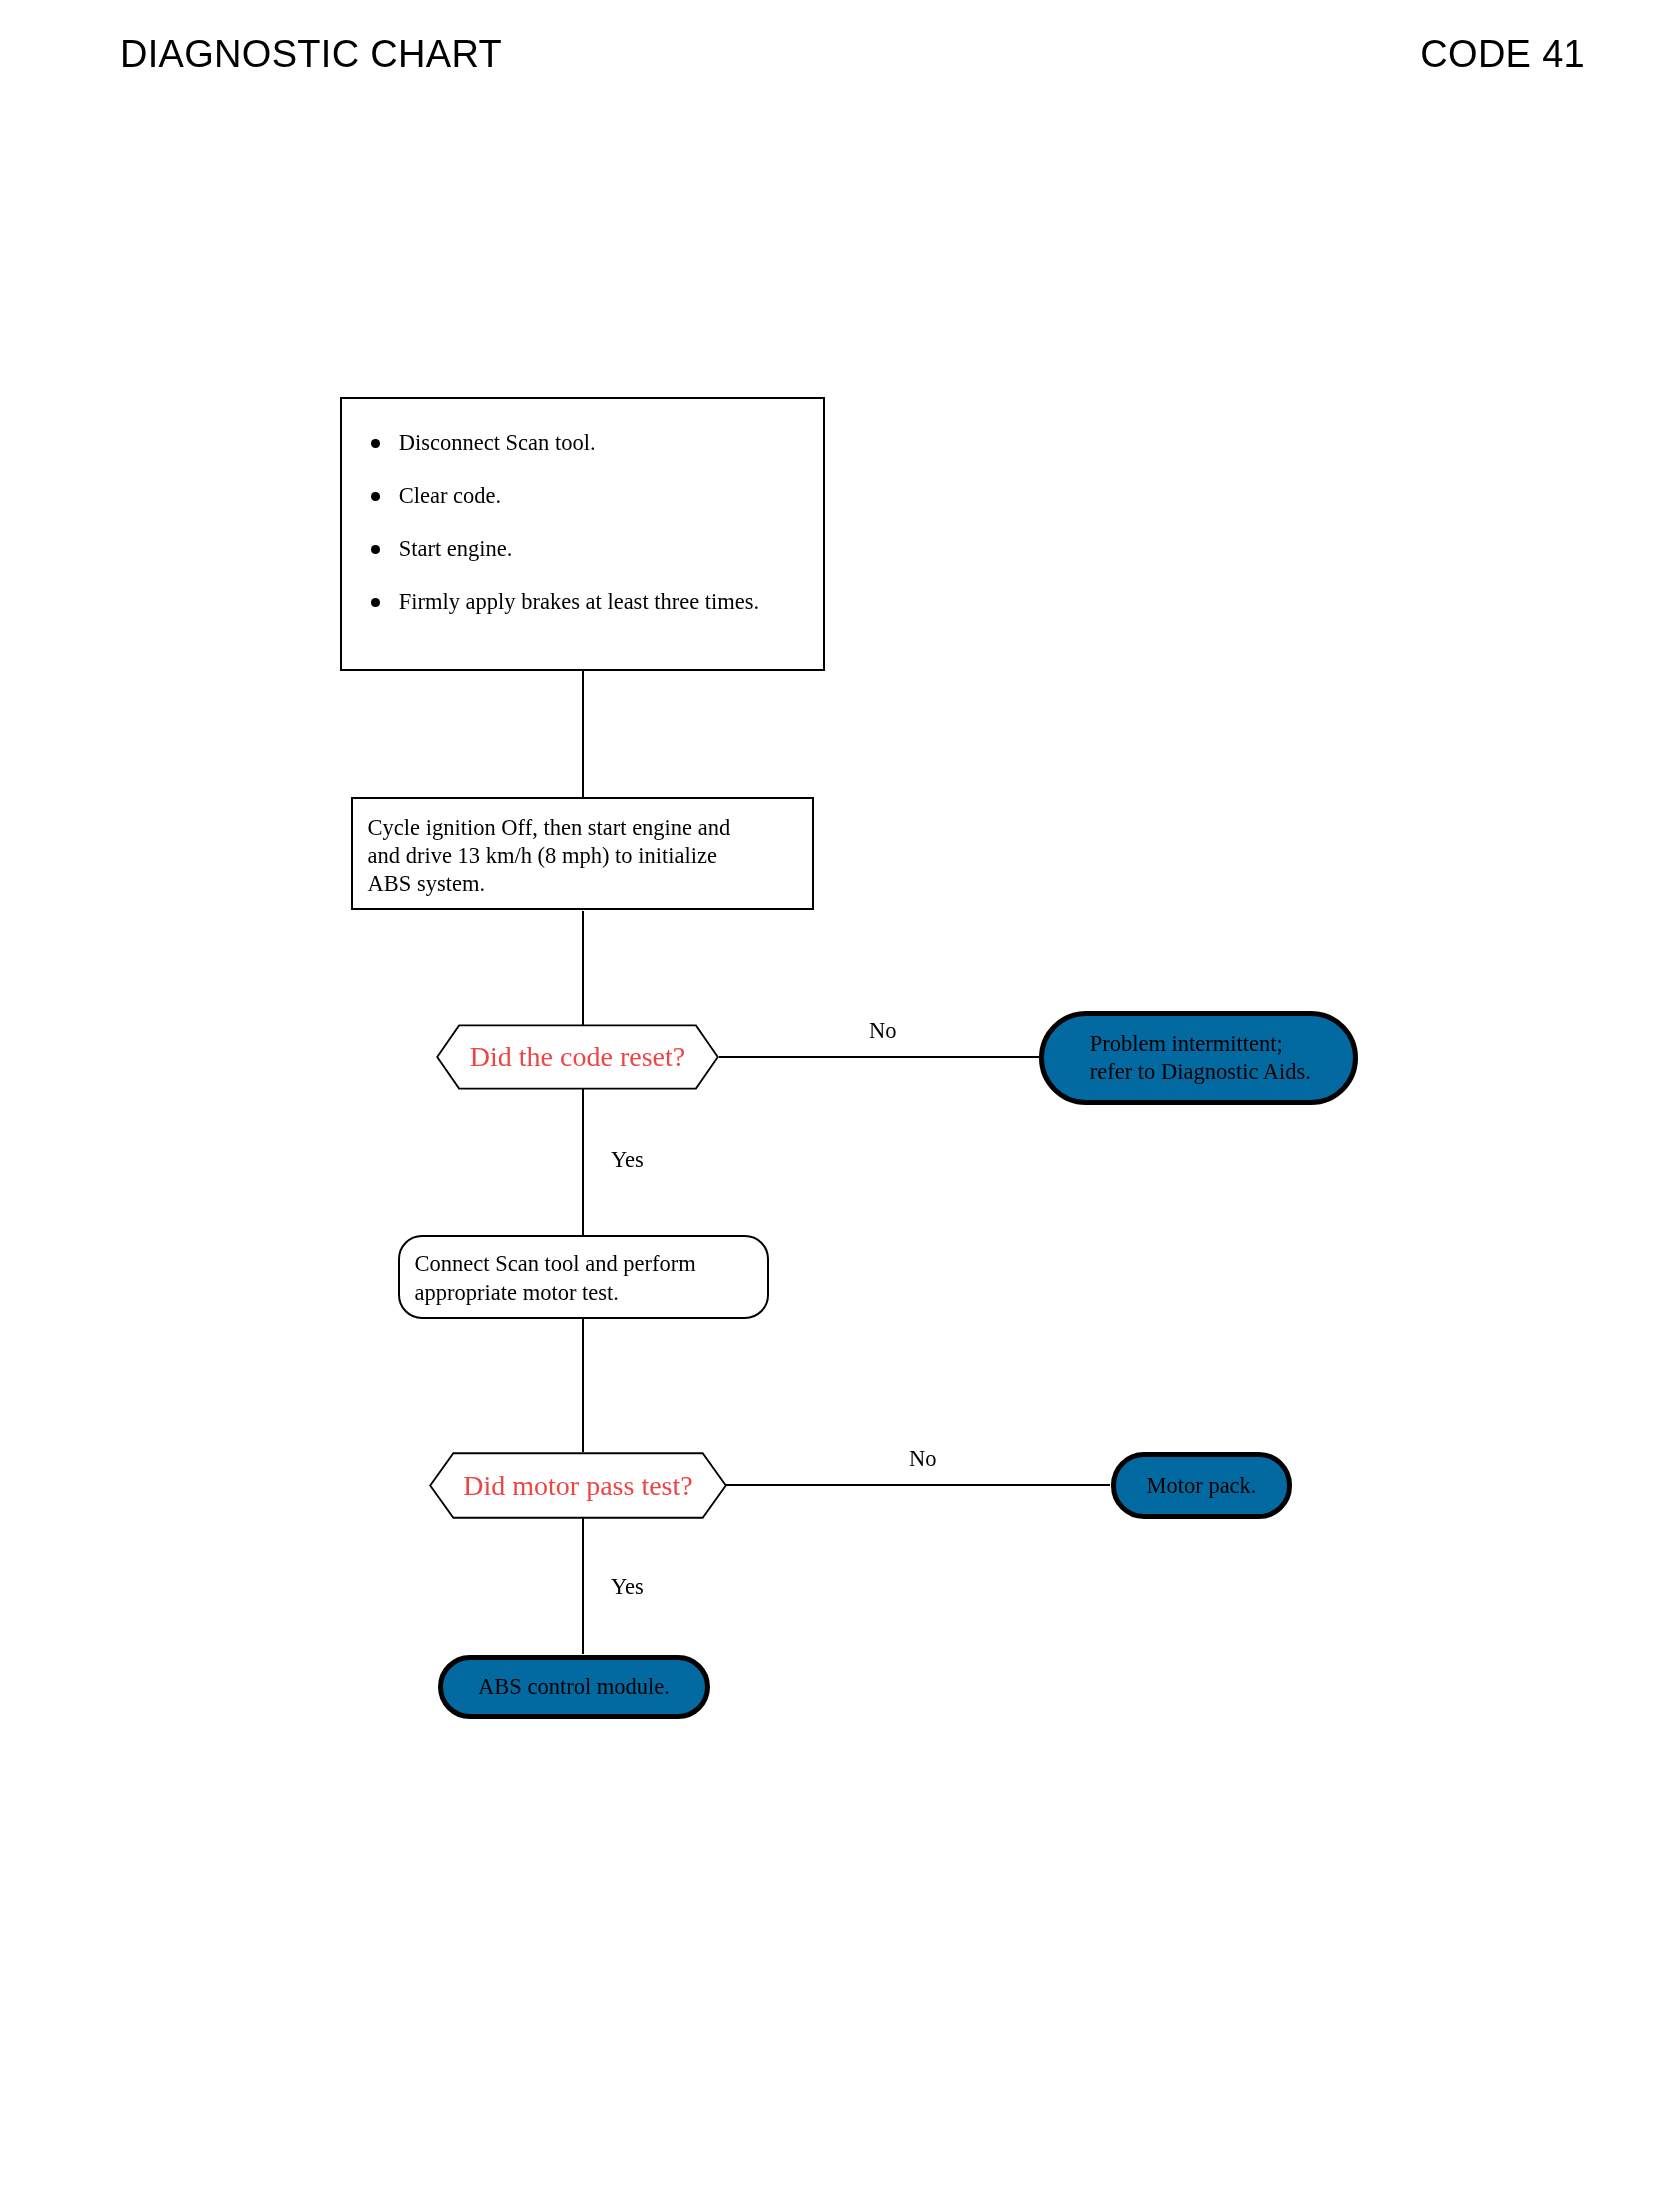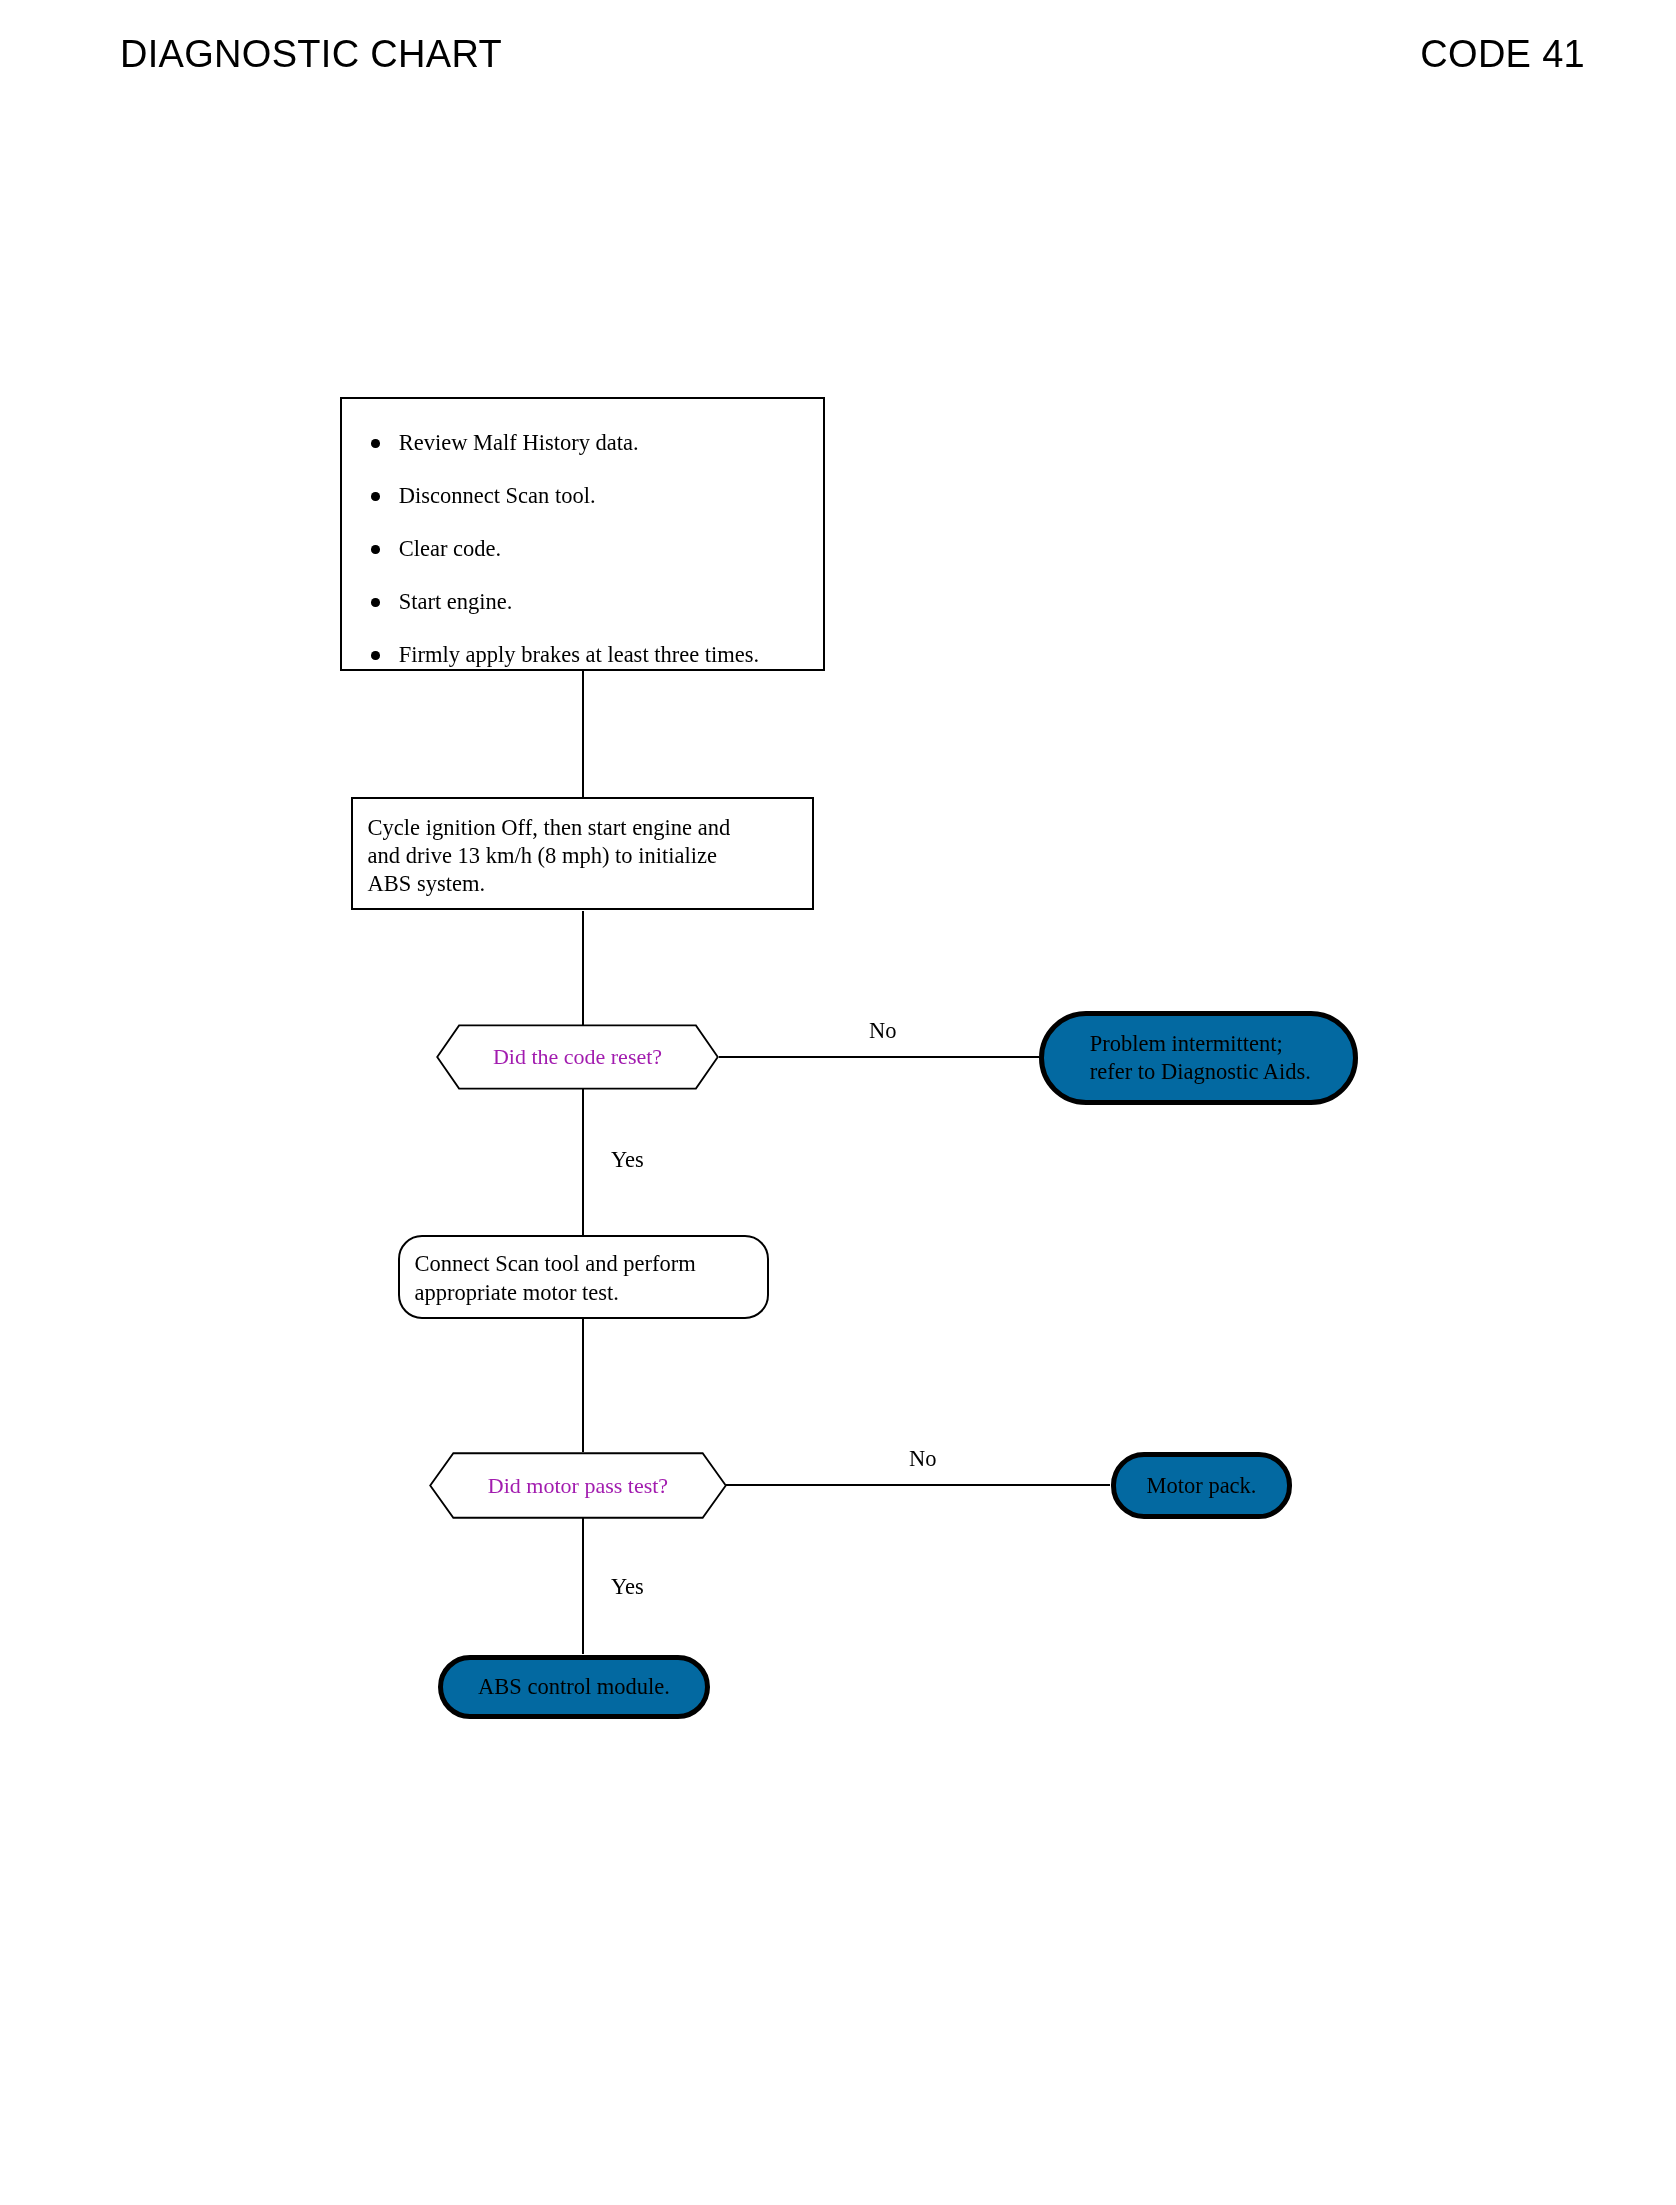--- a/index.html
+++ b/index.html
@@ -100,24 +100,24 @@
   }
   .decision-label {
     position: absolute;
     left: 0;
     top: 0;
     width: 100%;
     height: 100%;
     display: flex;
     align-items: center;
     justify-content: center;
-    font-size: 22px;
-    line-height: 1;
-    white-space: nowrap;
-    color: #a21caf;
+    font-size: 28px;
+    line-height: 1;
+    white-space: nowrap;
+    color: #ef4444;
   }
   #hex-code-reset  { left: 436px; top: 1024px; width: 283px; height: 66px; }
   #hex-motor-test  { left: 429px; top: 1452px; width: 298px; height: 67px; }
 
   
   .terminator {
     position: absolute;
     box-sizing: border-box;
     border: 5.5px solid #000000;
     background: #0369a1;
@@ -172,24 +172,20 @@
 
 <div id="page">
 
   <div class="header-title" id="chart-title">DIAGNOSTIC CHART</div>
   <div class="header-title" id="code-label">CODE 41</div>
 
   <div class="process-box" id="box-steps">
     <ul class="steps-list">
       <li>
         <span class="bullet-dot"></span>
-        <span>Review Malf History data.</span>
-      </li>
-      <li>
-        <span class="bullet-dot"></span>
         <span>Disconnect Scan tool.</span>
       </li>
       <li>
         <span class="bullet-dot"></span>
         <span>Clear code.</span>
       </li>
       <li>
         <span class="bullet-dot"></span>
         <span>Start engine.</span>
       </li>

